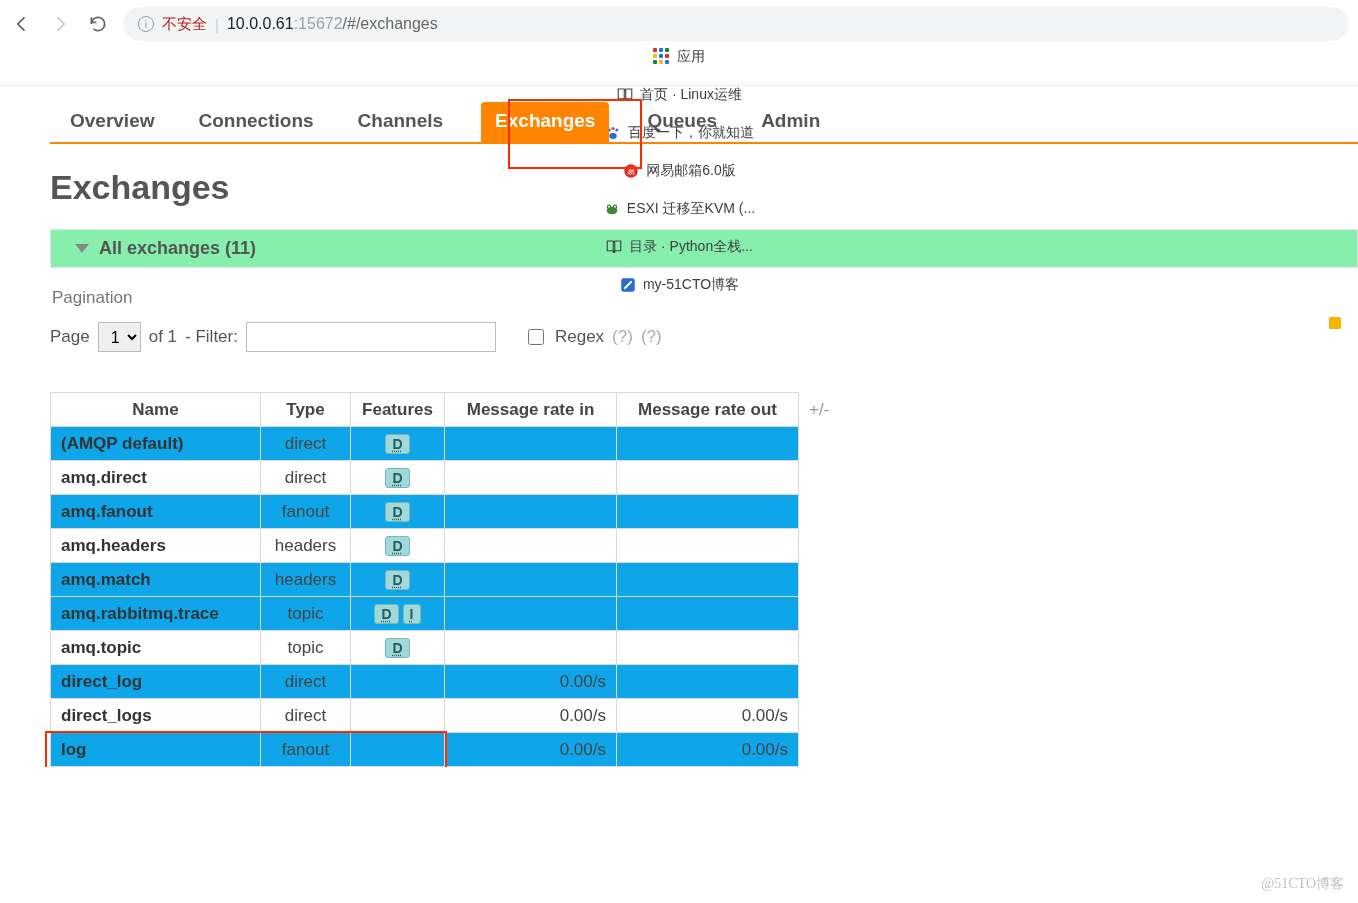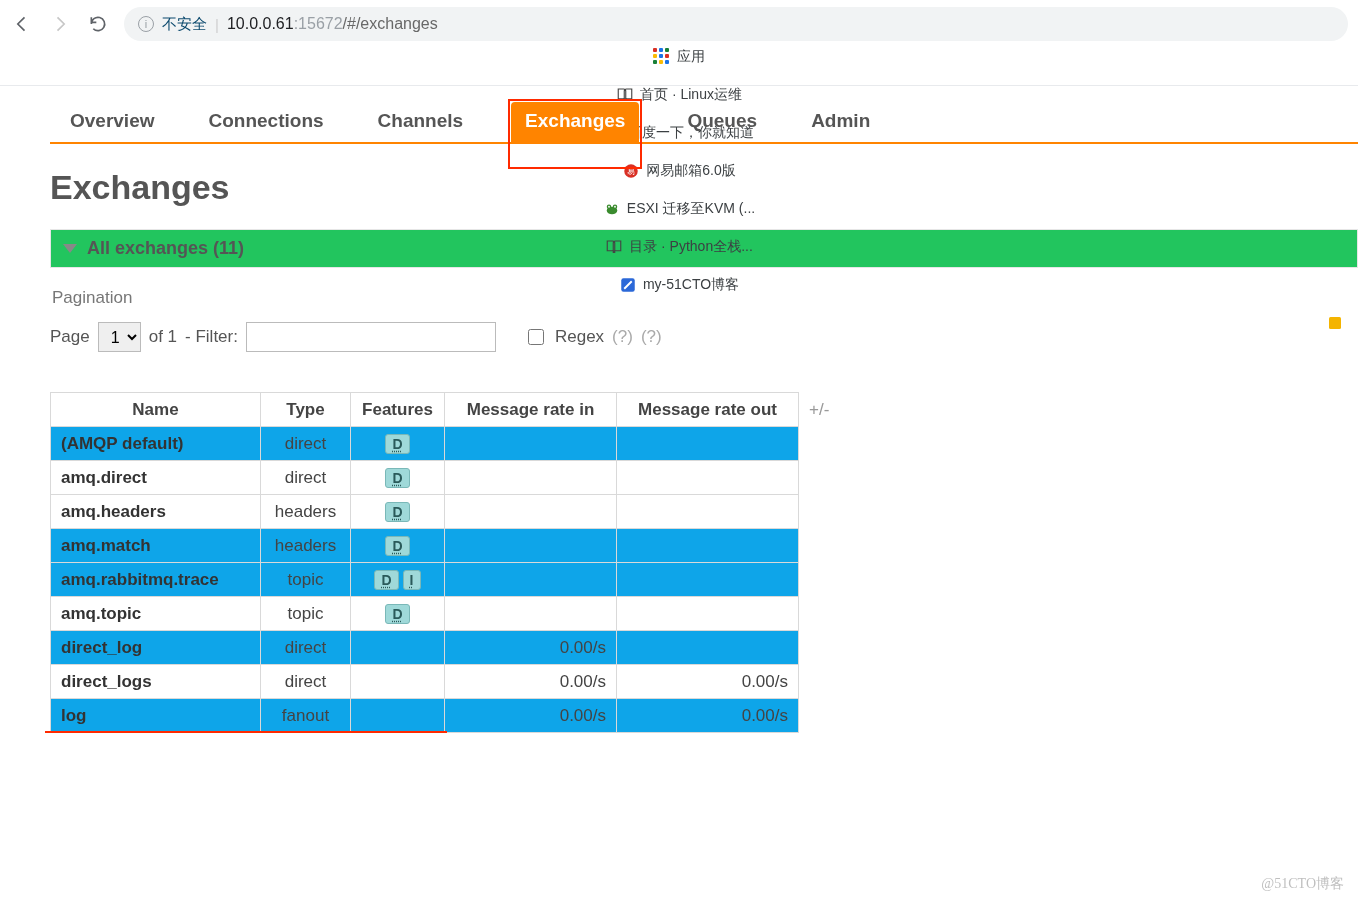--- a/index.html
+++ b/index.html
@@ -40,21 +40,21 @@
   }
   .addr-info-icon {
     width: 16px; height: 16px;
     border: 1.5px solid #9aa0a6;
     border-radius: 50%;
     display: inline-flex; align-items: center; justify-content: center;
     font-size: 11px;
     color: #9aa0a6;
     flex-shrink: 0;
   }
-  .addr-insecure { color: #0c4a6e; font-size: 15px; }
+  .addr-insecure { color: #b91c1c; font-size: 15px; }
   .addr-sep { color: #cfcfcf; }
   .addr-url { color: #202124; font-size: 16px; }
   .addr-url .host { color: #202124; }
   .addr-url .port { color: #9aa0a6; }
   .addr-url .path { color: #686868; }
 
   .bookmarks-bar {
     display: flex;
     align-items: center;
     height: 38px;
@@ -85,21 +85,21 @@
   .bookmark-item { display: flex; align-items: center; gap: 6px; cursor: pointer; }
   .bk-icon { width: 18px; height: 18px; display:inline-flex; align-items:center; justify-content:center; }
 
   
   .content { padding: 0 0 0 50px; }
   .tabs {
     display: flex;
     align-items: flex-end;
     border-bottom: 2px solid #ff8400;
     margin-top: 16px;
-    gap: 42px;
+    gap: 32px;
     padding-left: 14px;
     position: relative;
   }
   .tab {
     padding: 8px 6px 10px 6px;
     font-size: 19px;
     font-weight: bold;
     color: #555;
     cursor: pointer;
   }
@@ -116,23 +116,23 @@
   }
 
   h1.page-title {
     font-size: 34px;
     font-weight: bold;
     color: #555;
     margin: 24px 0 22px 0;
   }
 
   .section-header {
-    background: #22c55e;
+    background: #86efac;
     border: 1px solid #e6e6e6;
-    padding: 8px 12px;
+    padding: 8px 24px;
     display: flex;
     align-items: center;
     gap: 10px;
     cursor: pointer;
     margin-right: 0;
   }
   .tri-down {
     width: 0; height: 0;
     border-left: 7px solid transparent;
     border-right: 7px solid transparent;
@@ -379,20 +379,27 @@
             <td class="right"></td>
             <td class="right"></td>
           </tr>
           <tr>
             <td><span class="name-link">amq.direct</span></td>
             <td class="center">direct</td>
             <td class="center"><span class="feat-badge">D</span></td>
             <td class="right"></td>
             <td class="right"></td>
           </tr>
+          <tr class="alt">
+            <td><span class="name-link">amq.fanout</span></td>
+            <td class="center">fanout</td>
+            <td class="center"><span class="feat-badge">D</span></td>
+            <td class="right"></td>
+            <td class="right"></td>
+          </tr>
           <tr>
             <td><span class="name-link">amq.headers</span></td>
             <td class="center">headers</td>
             <td class="center"><span class="feat-badge">D</span></td>
             <td class="right"></td>
             <td class="right"></td>
           </tr>
           <tr class="alt">
             <td><span class="name-link">amq.match</span></td>
             <td class="center">headers</td>

